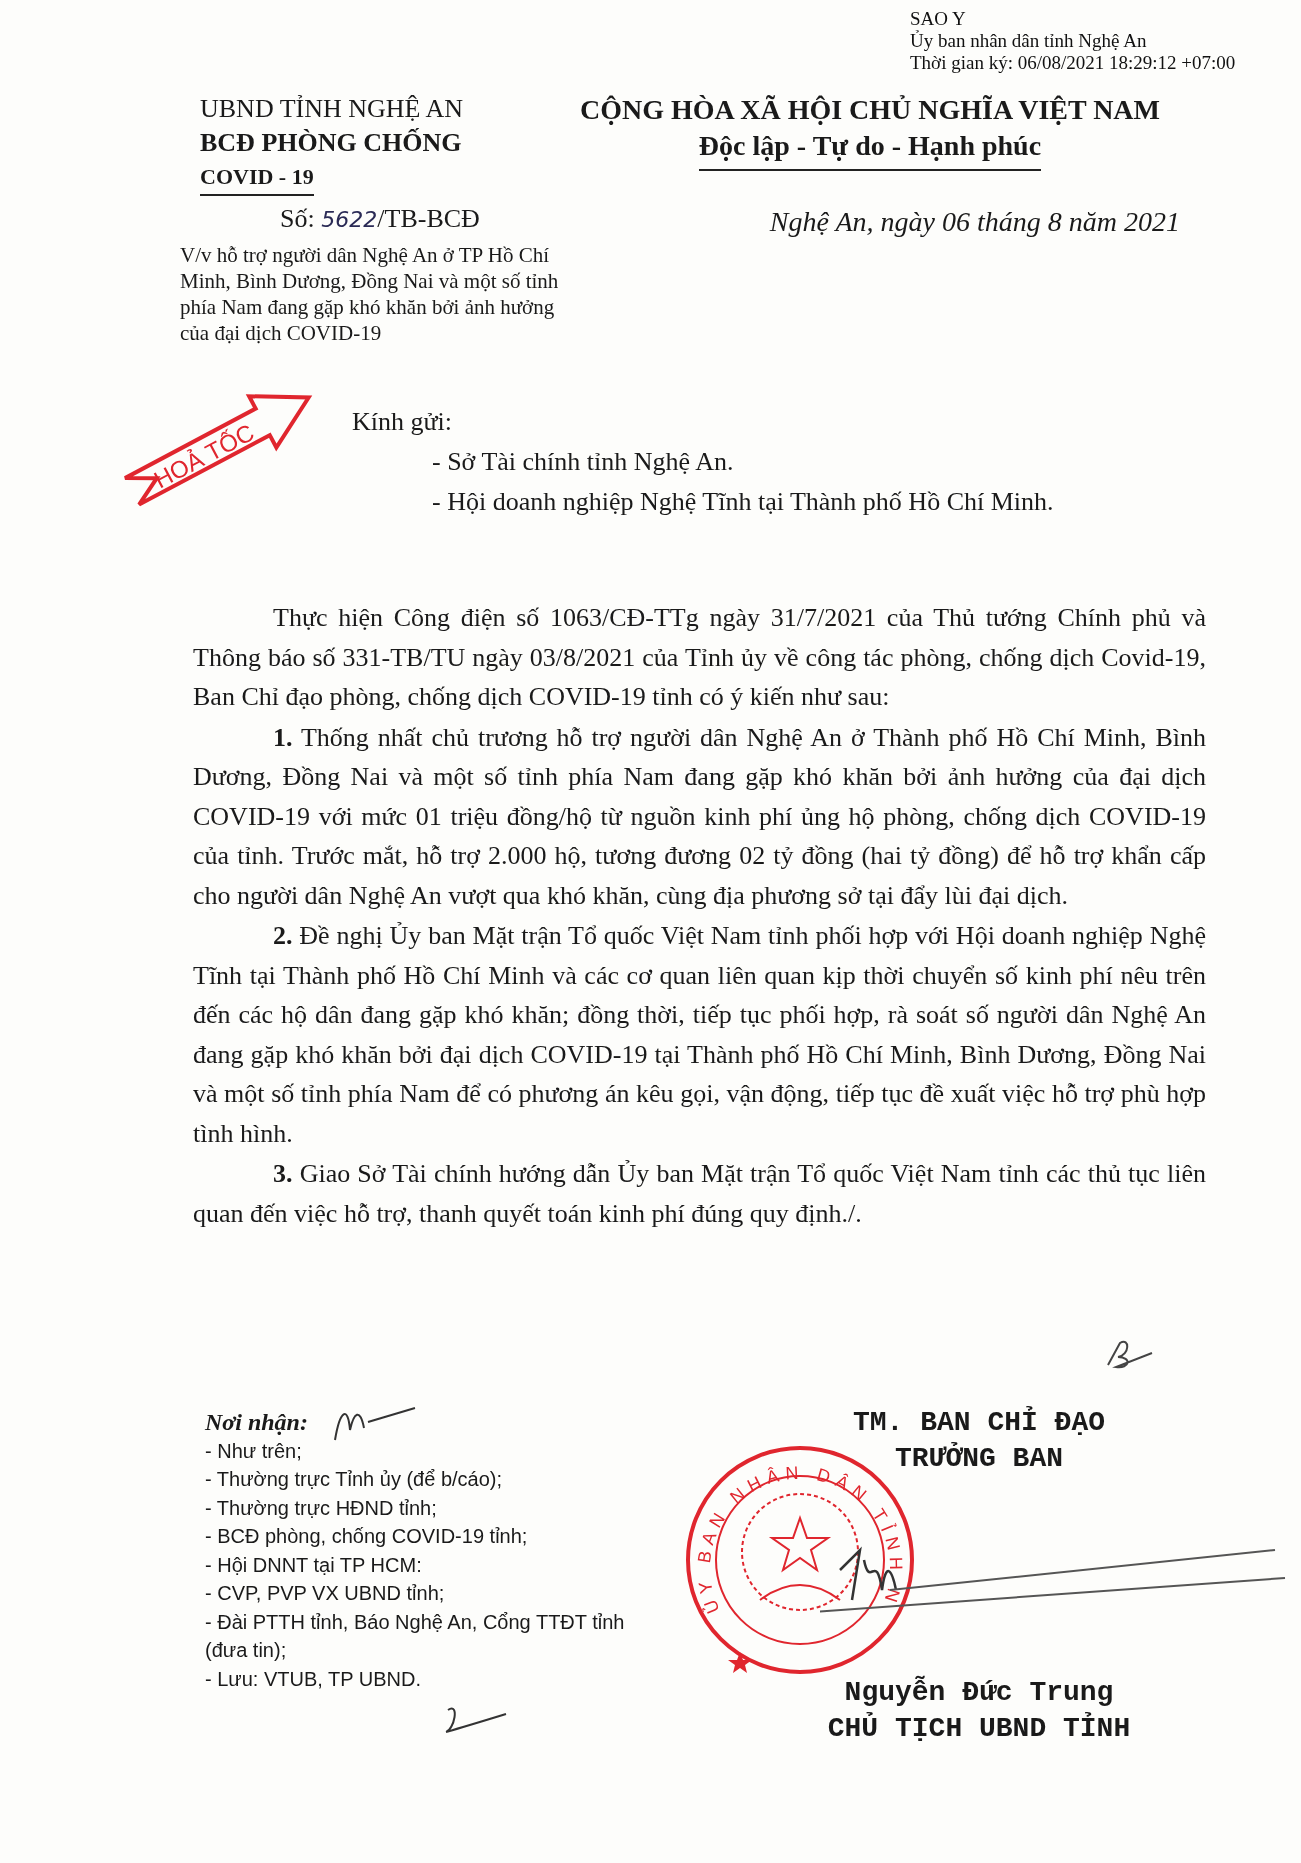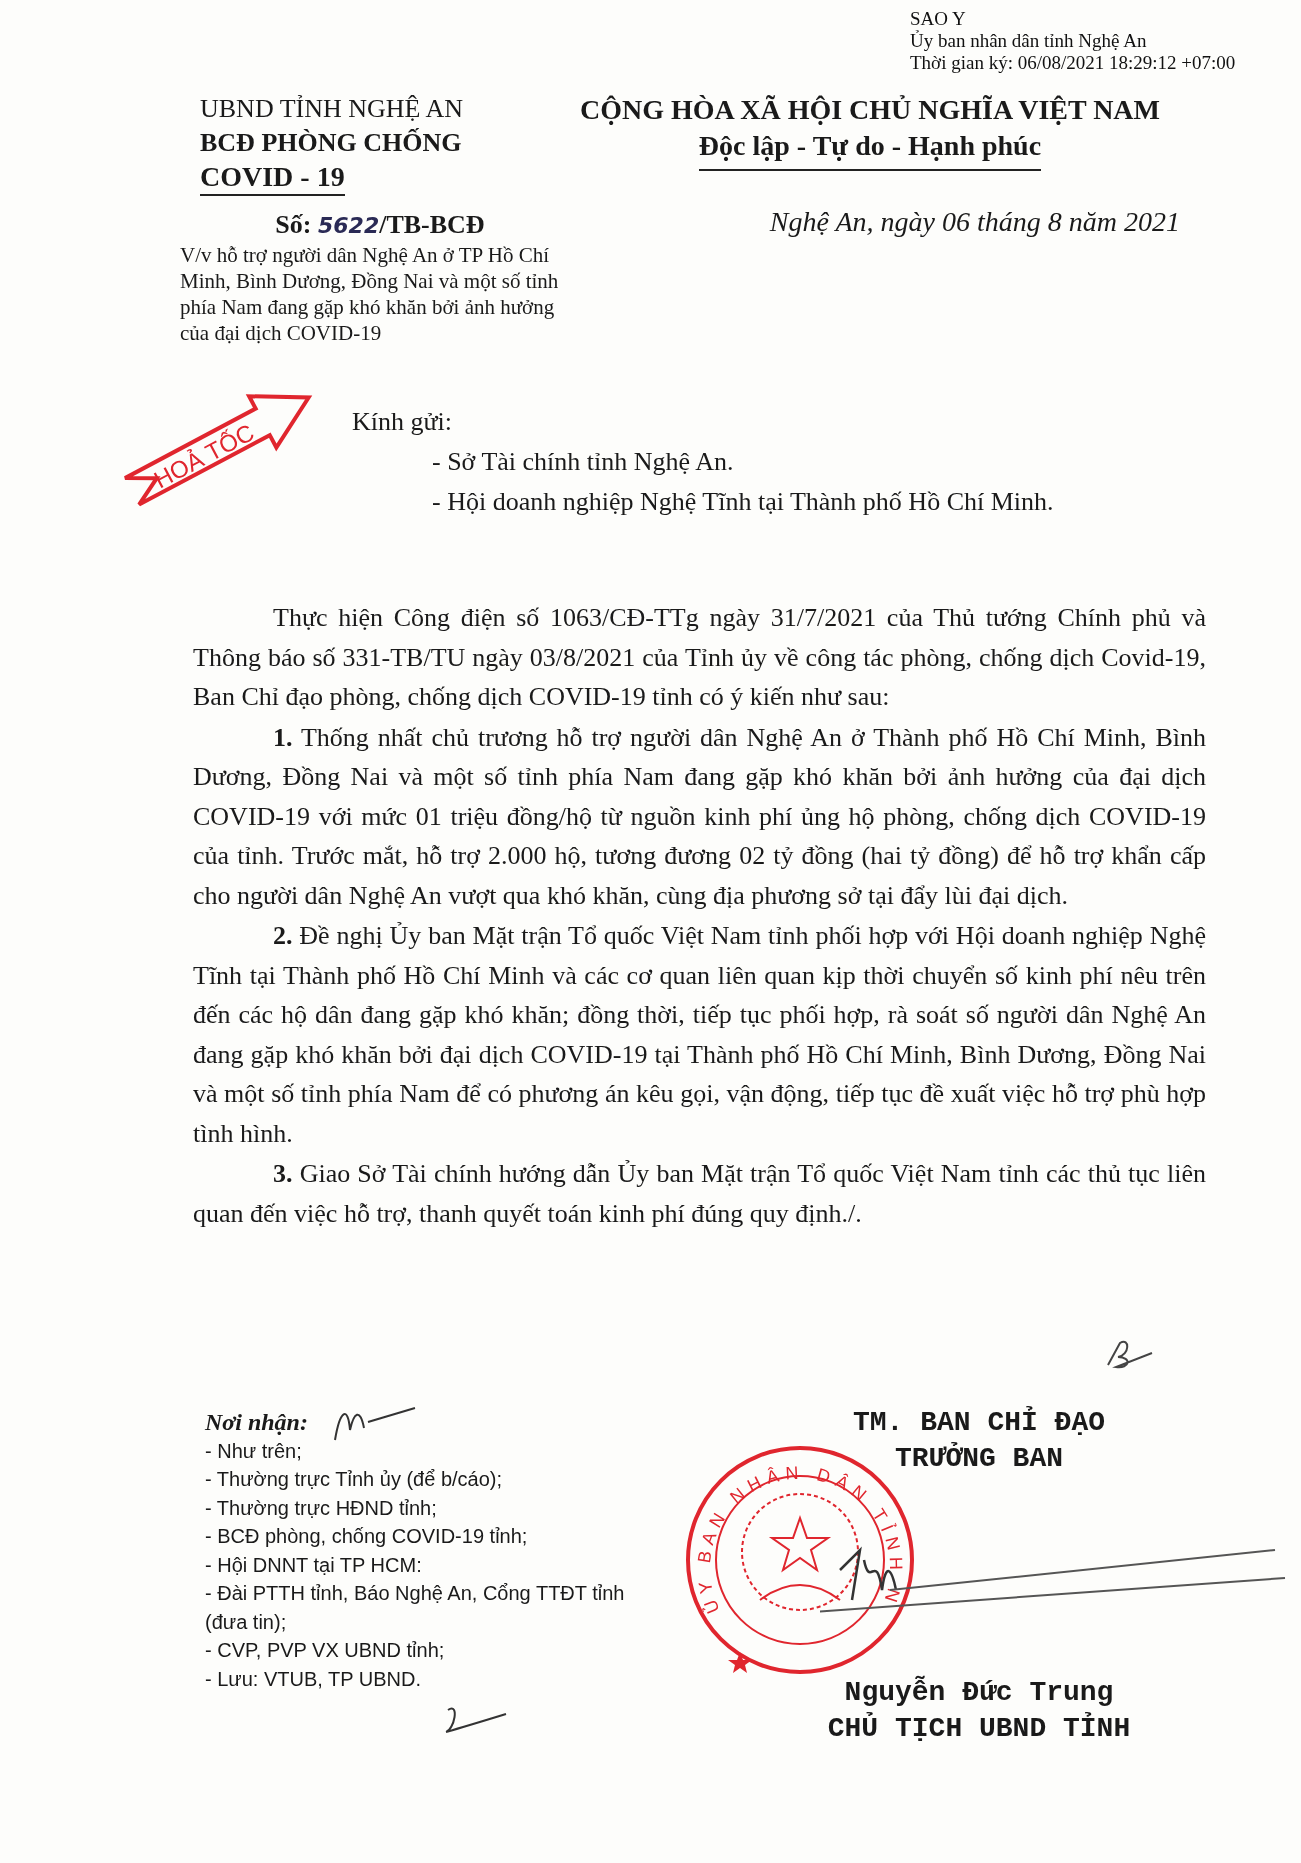--- a/index.html
+++ b/index.html
@@ -5,22 +5,22 @@
   html, body { margin: 0; padding: 0; }
   body {
     width: 1301px; height: 1863px; background: #fdfdfb; position: relative; overflow: hidden;
     font-family: "Liberation Serif", "DejaVu Serif", serif; color: #1a1a1a;
   }
   .abs { position: absolute; }
   .copy-stamp { left: 910px; top: 8px; font-size: 19px; line-height: 22px; color: #111; }
   .left-header { left: 200px; top: 92px; width: 360px; }
   .left-header .l1 { font-size: 26px; line-height: 34px; }
   .left-header .l2 { font-size: 26px; line-height: 34px; font-weight: bold; }
-  .left-header .l3 { font-size: 28px; line-height: 34px; font-weight: bold; display: inline-block; border-bottom: 2px solid #222; }
-  .doc-number { left: 200px; top: 202px; width: 360px; text-align: center; font-size: 26px; line-height: 46px; font-weight: bold; }
+  .left-header .l3 { font-size: 22px; line-height: 34px; font-weight: bold; display: inline-block; border-bottom: 2px solid #222; }
+  .doc-number { left: 200px; top: 202px; width: 360px; text-align: center; font-size: 26px; line-height: 34px; }
   .doc-number .hand { font-family: "DejaVu Sans", sans-serif; font-style: italic; font-size: 22px; color: #2a2a55; }
   .subject { left: 180px; top: 242px; width: 400px; font-size: 21px; line-height: 26px; }
   .right-header { left: 560px; top: 92px; width: 620px; text-align: center; }
   .right-header .r1 { font-size: 28px; line-height: 36px; font-weight: bold; }
   .right-header .r2 { font-size: 28px; line-height: 36px; font-weight: bold; display: inline-block; border-bottom: 2px solid #222; padding-bottom: 5px; }
   .date-line { left: 560px; top: 206px; width: 620px; text-align: right; font-size: 28px; font-style: italic; }
   .urgent-stamp { left: 108px; top: 368px; width: 230px; height: 150px; }
   .recipients { left: 352px; top: 402px; font-size: 26px; line-height: 40px; }
   .recipients .item { padding-left: 80px; }
   .body-text { left: 193px; top: 598px; width: 1013px; font-size: 26px; line-height: 39.5px; text-align: justify; }
@@ -81,22 +81,22 @@
   <p><b>3.</b><span> Giao Sở Tài chính hướng dẫn Ủy ban Mặt trận Tổ quốc Việt Nam tỉnh các thủ tục liên quan đến việc hỗ trợ, thanh quyết toán kinh phí đúng quy định./.</span></p>
 </div>
 
 <div class="abs distribution">
   <div class="title">Nơi nhận:</div>
   <div>- Như trên;</div>
   <div>- Thường trực Tỉnh ủy (để b/cáo);</div>
   <div>- Thường trực HĐND tỉnh;</div>
   <div>- BCĐ phòng, chống COVID-19 tỉnh;</div>
   <div>- Hội DNNT tại TP HCM:</div>
+  <div>- CVP, PVP VX UBND tỉnh;</div>
   <div>- Đài PTTH tỉnh, Báo Nghệ An, Cổng TTĐT tỉnh (đưa tin);</div>
-  <div>- CVP, PVP VX UBND tỉnh;</div>
   <div>- Lưu: VTUB, TP UBND.</div>
 </div>
 
 <svg class="abs" style="left:330px;top:1400px" width="90" height="50">
   <path d="M5 40 C10 10, 18 5, 20 30 C24 12, 30 8, 34 28 M38 22 L85 8" stroke="#333" stroke-width="2" fill="none"></path>
 </svg>
 <svg class="abs" style="left:440px;top:1700px" width="70" height="40">
   <path d="M8 10 C20 2, 14 30, 6 32 C20 28, 40 22, 66 14" stroke="#333" stroke-width="2" fill="none"></path>
 </svg>
 <svg class="abs" style="left:1100px;top:1335px" width="60" height="40">

